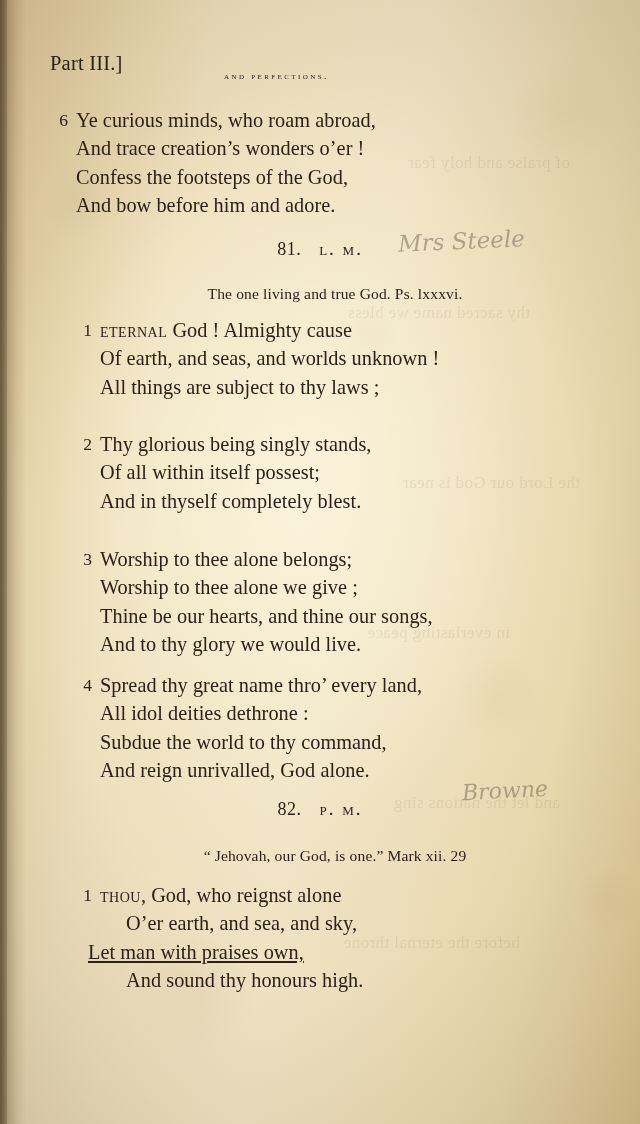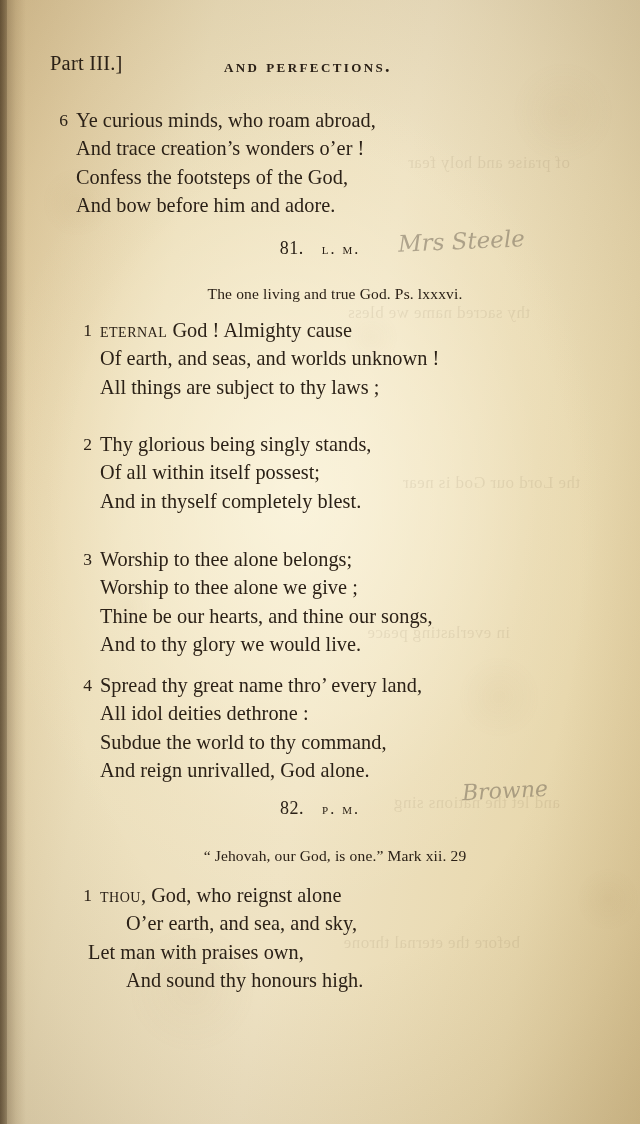--- a/index.html
+++ b/index.html
@@ -104,40 +104,40 @@
     position: absolute;
     left: 50px;
     top: 0;
     font-size: 20.5px;
     letter-spacing: 0.2px;
     white-space: nowrap;
   }
   #head-title {
     position: absolute;
     left: 224px;
-    top: 4px;
-    font-size: 18px;
+    top: 18px;
+    font-size: 10px;
     font-variant: small-caps;
     text-transform: lowercase;
     letter-spacing: 2.4px;
-    font-weight: 700;
+    font-weight: 400;
     white-space: nowrap;
   }
 
   
   .hymn-head {
     text-align: center;
     white-space: nowrap;
   }
   .hymn-number {
     font-size: 18px;
     letter-spacing: 0.5px;
   }
   .hymn-meter {
-    font-size: 16px;
+    font-size: 19px;
     font-variant: small-caps;
     text-transform: lowercase;
     letter-spacing: 2px;
     margin-left: 18px;
   }
   .hymn-subtitle {
     text-align: center;
     font-size: 15.5px;
     letter-spacing: 0.15px;
     white-space: nowrap;
@@ -293,21 +293,21 @@
     </div>
     <div class="hymn-subtitle" style="position:absolute; left:0; right:0; top:847px;">“ Jehovah, our God, is one.”   Mark xii. 29</div>
 
     <div class="stanza" style="position:absolute; left:100px; top:881px;">
       <div class="verse-line ind-0">
         <span class="verse-num">1</span><span class="sc">Thou</span><span>, God, who reignst alone</span>
       </div>
       <div class="verse-line ind-1">
         <span>O’er earth, and sea, and sky,</span>
       </div>
-      <div class="verse-line" style="padding-left:-0px; margin-left:-12px;">
+      <div class="verse-line" style="padding-left:-0px; margin-left:-12px;text-decoration:underline;">
         <span>Let man with praises own,</span>
       </div>
       <div class="verse-line ind-1">
         <span>And sound thy honours high.</span>
       </div>
     </div>
 
   </div>
 
   <div class="annotation" style="left:398px; top:228px; font-size:23px; transform:rotate(-2.5deg);">Mrs Steele</div>

